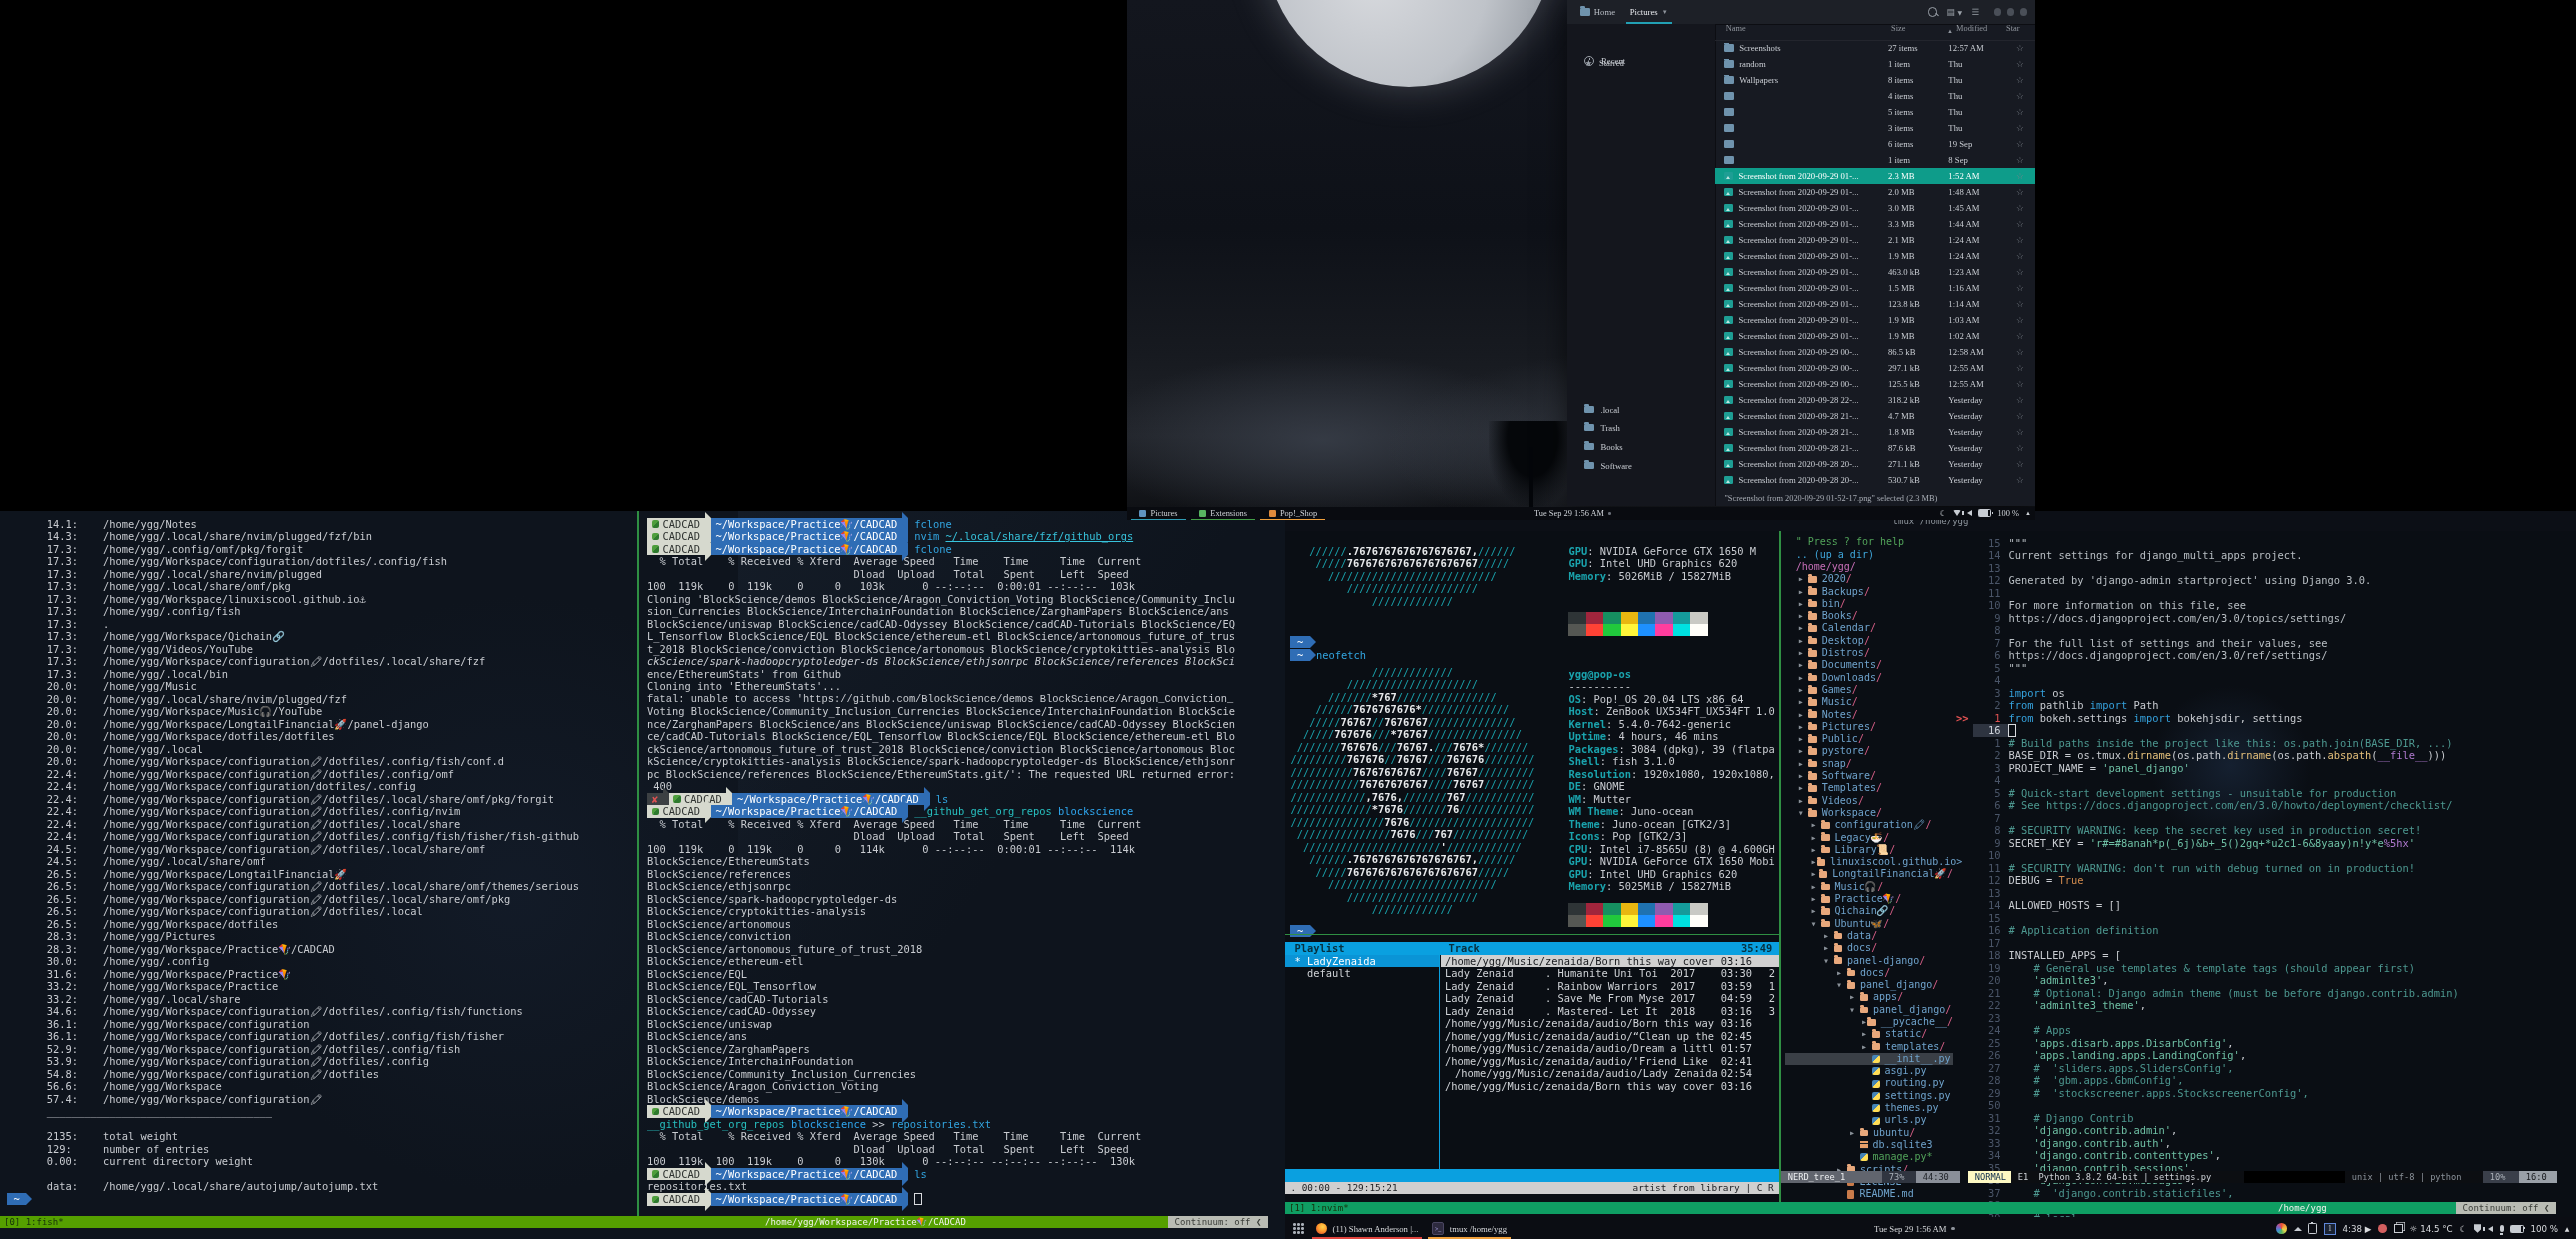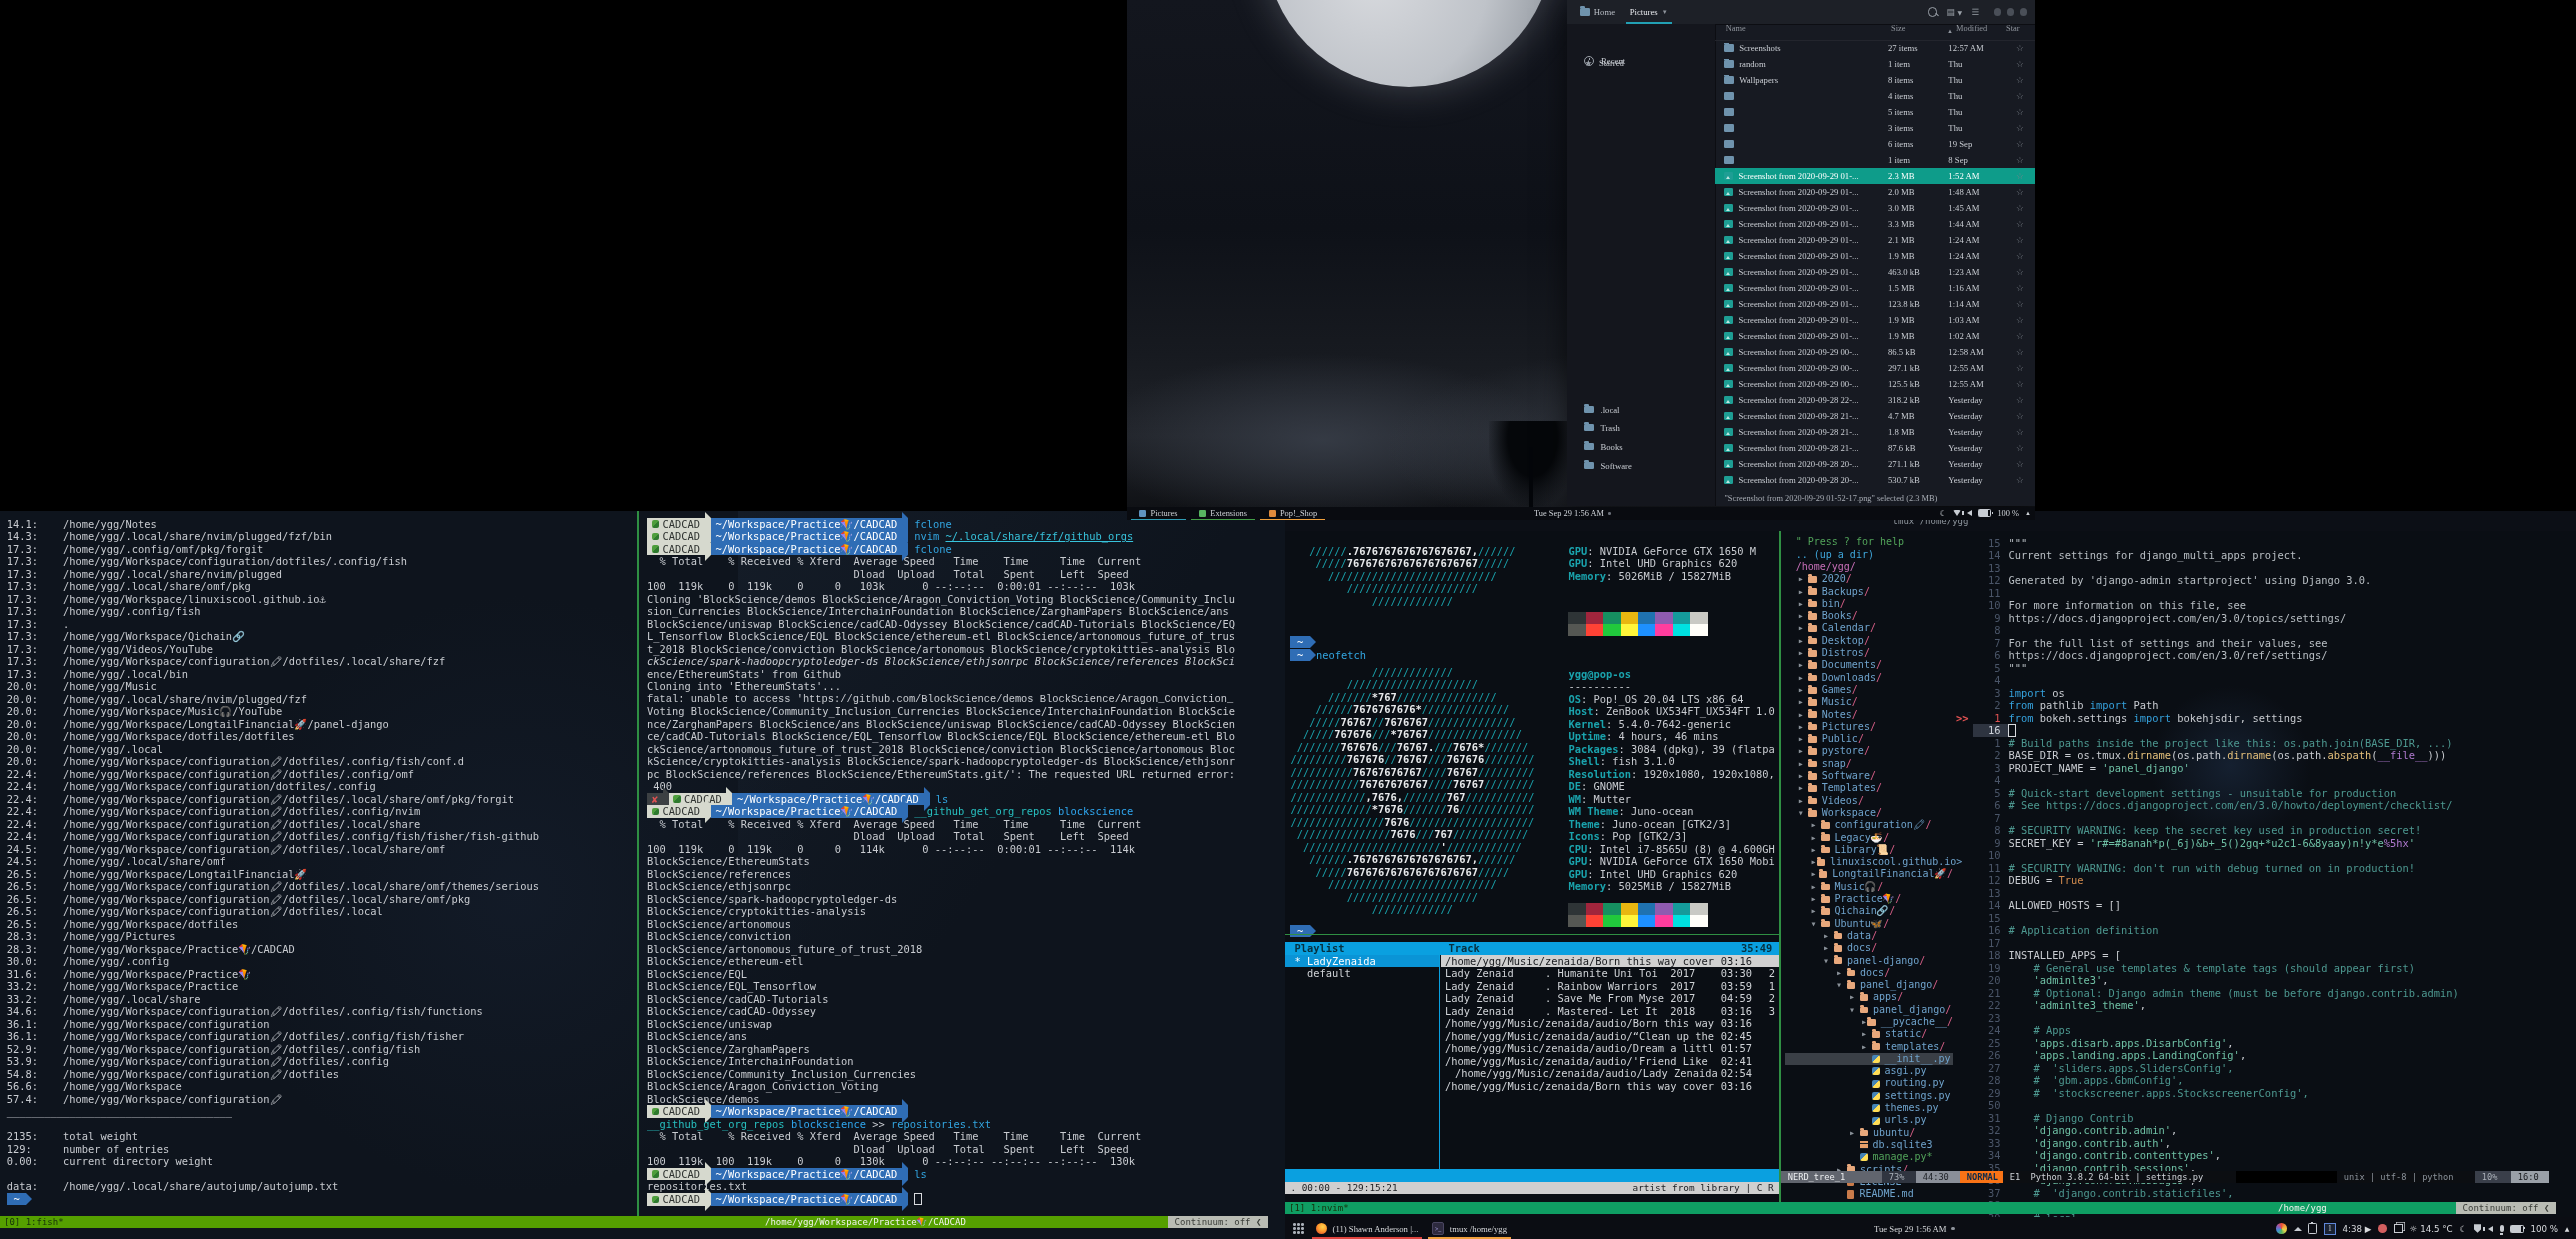--- a/index.html
+++ b/index.html
@@ -155,21 +155,21 @@
   .dotred{width:8.7px;height:8.7px;border-radius:50%;background:#d35f5f;}
 </style>
 </head>
 <body>
 
 <div class="screen">
 
   <div class="abs blm term">
     <div class="abs art1"></div>
     <div class="abs art2"></div>
-    <div class="abs" style="left:6.7px;top:6.7px;width:624px;" id="aj-pane"><pre style="white-space: pre;">14.1:    /home/ygg/Notes
+    <div class="abs" style="left:6.7px;top:6.7px;width:624px;" id="aj-pane"><pre style="white-space: pre; margin-left: 40px;">14.1:    /home/ygg/Notes
 14.3:    /home/ygg/.local/share/nvim/plugged/fzf/bin
 17.3:    /home/ygg/.config/omf/pkg/forgit
 17.3:    /home/ygg/Workspace/configuration/dotfiles/.config/fish
 17.3:    /home/ygg/.local/share/nvim/plugged
 17.3:    /home/ygg/.local/share/omf/pkg
 17.3:    /home/ygg/Workspace/linuxiscool.github.io⚓
 17.3:    /home/ygg/.config/fish
 17.3:    .
 17.3:    /home/ygg/Workspace/Qichain🔗
 17.3:    /home/ygg/Videos/YouTube
@@ -544,21 +544,21 @@
           <div class="crow"><span class="sgn"></span><span class="num">36</span><span class="c-id">    </span><span class="c-str">'django.contrib.messages'</span><span class="c-id">,</span></div>
           <div class="crow"><span class="sgn"></span><span class="num">37</span><span class="c-cm">    #  'django.contrib.staticfiles',</span></div>
           <div class="crow"><span class="sgn"></span><span class="num">38</span><span class="c-id"></span></div>
           <div class="crow"><span class="sgn"></span><span class="num">39</span><span class="c-cm">    # local</span></div>
         </div>
     </div>
     <div class="air" style="left:496px;top:660px;width:795px;" id="airline">
         <span style="background: rgb(97, 101, 110); color: rgb(236, 238, 240); width: 101px; box-sizing: border-box;">NERD_tree_1</span>
         <span style="background: rgb(48, 53, 64); color: rgb(170, 176, 184); width: 34px; box-sizing: border-box;">73%</span>
         <span style="background: rgb(138, 143, 153); color: rgb(29, 32, 38); width: 44px; box-sizing: border-box;">44:30</span>
-        <span style="background: #f97316; color: rgb(10, 42, 74); width: 43px; box-sizing: border-box; font-weight: bold;">NORMAL</span>
+        <span style="background: #fef9c3; color: rgb(10, 42, 74); width: 43px; box-sizing: border-box; font-weight: normal; margin-left: 8px;">NORMAL</span>
         <span style="background: rgb(12, 14, 18); color: rgb(207, 211, 216); width: 233px; box-sizing: border-box;">E1  Python 3.8.2 64-bit | settings.py</span>
         <span style="background: rgb(0, 0, 0); color: rgb(0, 0, 0); width: 101px; box-sizing: border-box;"></span>
         <span style="background: rgb(12, 14, 18); color: rgb(138, 145, 153); width: 138px; box-sizing: border-box;">unix | utf-8 | python</span>
         <span style="background: rgb(58, 63, 74); color: rgb(170, 176, 184); width: 36px; box-sizing: border-box;">10%</span>
         <span style="background: rgb(154, 160, 168); color: rgb(22, 24, 28); width: 38px; box-sizing: border-box;">16:0</span>
       </div>
 
     <div class="tbar" id="tbar-right" style="left:0;top:691px;width:1271px;background:#0f9e63;">
       <span class="win">[1] 1:nvim*</span>
       <span class="ctr" style="left:993px;">/home/ygg</span>

